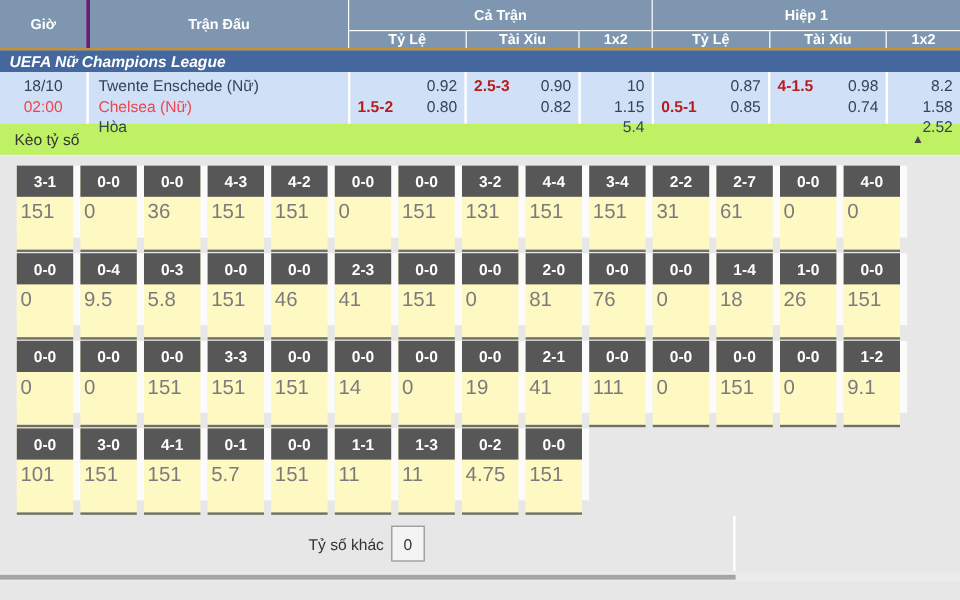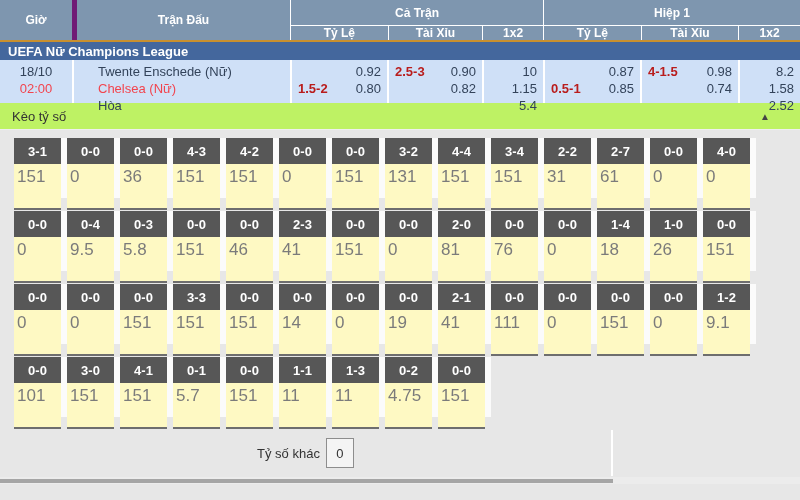--- a/index.html
+++ b/index.html
@@ -3,40 +3,40 @@
 <meta charset="utf-8">
 <style>
   * { margin:0; padding:0; box-sizing:border-box; }
   html,body { width:800px; height:500px; overflow:hidden; }
   body { font-family:"Liberation Sans","DejaVu Sans",sans-serif; background:#e7e7e7; position:relative; }
 
   
   .hdr { display:flex; height:42px; background:#7e96af; border-bottom:2px solid #c9902f; }
   .hcell { color:#fff; font-weight:bold; font-size:12px; display:flex; align-items:center; justify-content:center; }
   .hdr .c-gio { width:72px; }
-  .hdr .c-match { width:218px; border-left:5px solid #701a75; }
+  .hdr .c-match { width:218px; border-left:3px solid #701a75; }
   .hgroup { display:flex; flex-direction:column; border-left:1px solid #fff; }
   .hgroup.g1 { width:253px; }
   .hgroup.g2 { width:257px; }
   .hgroup-title { height:28px; color:#fff; font-weight:bold; font-size:12px; display:flex; align-items:center; justify-content:center; border-bottom:1px solid #fff; }
   .hsub { display:flex; flex:1; }
   .hsub .hcell { border-left:1px solid #fff; }
   .hsub .hcell:first-child { border-left:none; }
   .g1 .s1 { width:97px; } .g1 .s2 { width:95px; } .g1 .s3 { width:61px; }
   .g2 .s1 { width:97px; } .g2 .s2 { width:98px; } .g2 .s3 { width:62px; }
 
   
-  .league { height:18px; background:#44679d; color:#fff; font-weight:bold; font-size:13px; display:flex; align-items:center; padding-left:8px; }
+  .league { height:18px; background:#44679d; color:#fff; font-weight:bold; font-size:13px; display:flex; align-items:center; padding-left:8px;font-style:italic; }
 
   
   .mrow { display:flex; height:43px; background:#cfe0f7; font-size:13px; color:#33435a; }
   .mcell { border-left:2px solid #fff; padding-top:3px; }
   .mcell:first-child { border-left:none; }
   .m-gio { width:72px; text-align:center; line-height:17px; }
-  .m-match { width:218px; padding-left:24px; line-height:17px; }
+  .m-match { width:218px; padding-left:8px; line-height:17px; }
   .m-tyle1,.m-tyle2 { width:97px; } .m-taixiu1 { width:95px; } .m-taixiu2 { width:98px; }
   .m-1x2a { width:61px; } .m-1x2b { width:62px; }
   .ocell { padding-left:6px; padding-right:6px; }
   .orow { display:flex; height:17px; line-height:17px; }
   .orow .line { color:#b91c1c; font-weight:bold; }
   .orow .val { margin-left:auto; }
   .red { color:#f2444e; }
 
   
   .sec-bar { height:27px; background:#bef264; display:flex; align-items:center; padding:0 12px; font-size:13px; color:#333; border-bottom:1px solid #efefef; }

